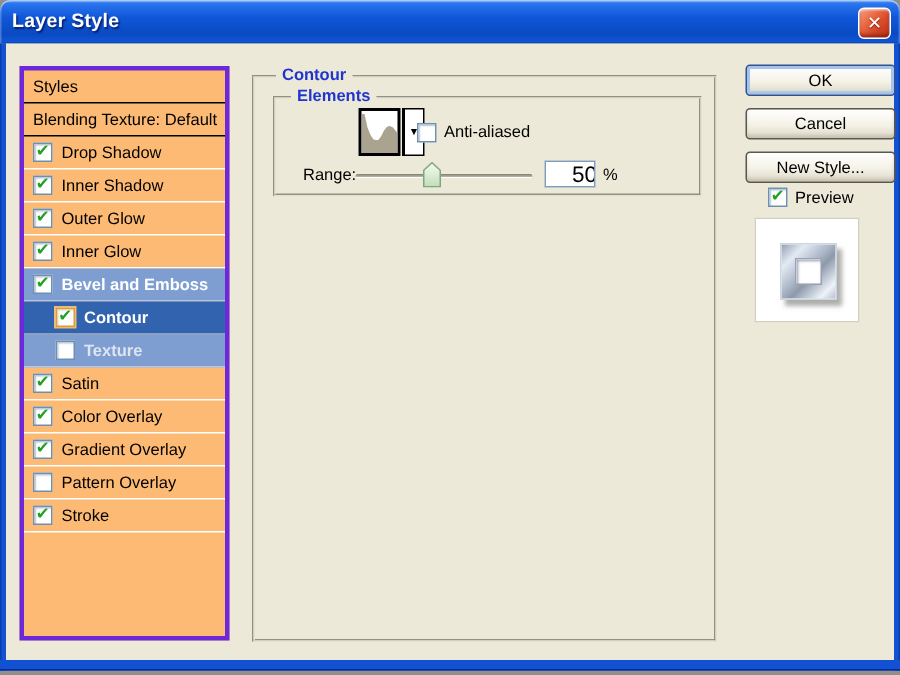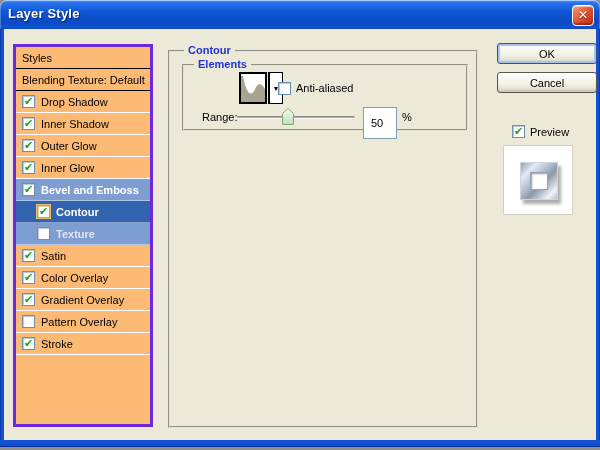--- a/index.html
+++ b/index.html
@@ -86,22 +86,22 @@
 
   
   .slider { position:absolute; left:53px; top:42px; width:118px; height:18px; }
   .track {
     position:absolute; left:0; right:0; top:8px; height:3px; border-radius:2px;
     background:#b4b09e; border-top:1px solid #8a887a; border-bottom:1px solid #fff;
   }
   .thumb { position:absolute; top:0; width:12px; height:17px; transform:translateX(-50%); }
 
   .range-input {
-    position:absolute; left:179px; top:41px; width:34px; height:32px;
-    border:1px solid #7f9db9; background:#fff; font-size:11px; padding-left:7px;
+    position:absolute; left:179px; top:41px; width:34px; height:18px;
+    border:1px solid #7f9db9; background:#fff; font-size:15px; padding-left:17px;
     font-family:"Liberation Sans","DejaVu Sans",sans-serif; color:#000;
   }
 
   
   .xp-btn {
     position:absolute; left:493px; width:100px; height:21px;
     border:1px solid #58584e; border-radius:3px; font-size:11px; color:#000;
     background:linear-gradient(180deg,#ffffff,#f4f1e6 55%,#ddd8c8);
     box-shadow:inset 0 -2px 2px rgba(160,155,135,.35);
     font-family:"Liberation Sans","DejaVu Sans",sans-serif; text-align:center;
@@ -243,20 +243,21 @@
           </div>
         </div>
 
         <input class="range-input" value="50" style="">
         <span class="lbl pct">%</span>
       </div>
     </div>
 
     <button class="xp-btn default btn-ok">OK</button>
     <button class="xp-btn btn-cancel">Cancel</button>
+    <button class="xp-btn btn-newstyle">New Style...</button>
 
     <div class="preview-row">
       <span class="xp-cb">
         <span>✔</span>
       </span>
       <span class="plabel">Preview</span>
     </div>
 
     <div class="preview-swatch">
       <div class="gem">

